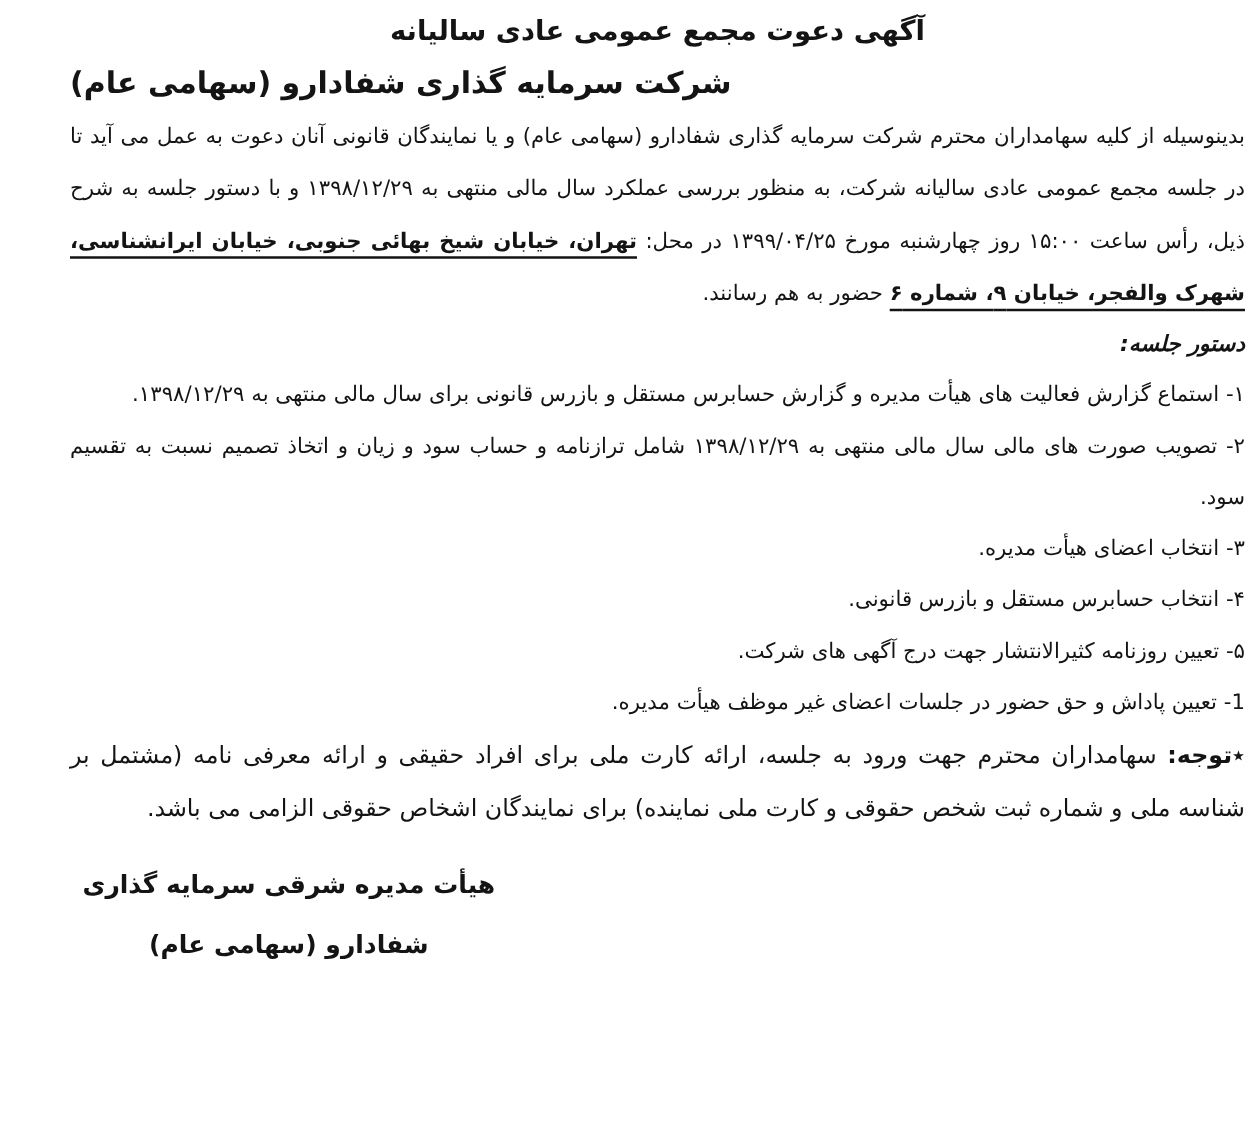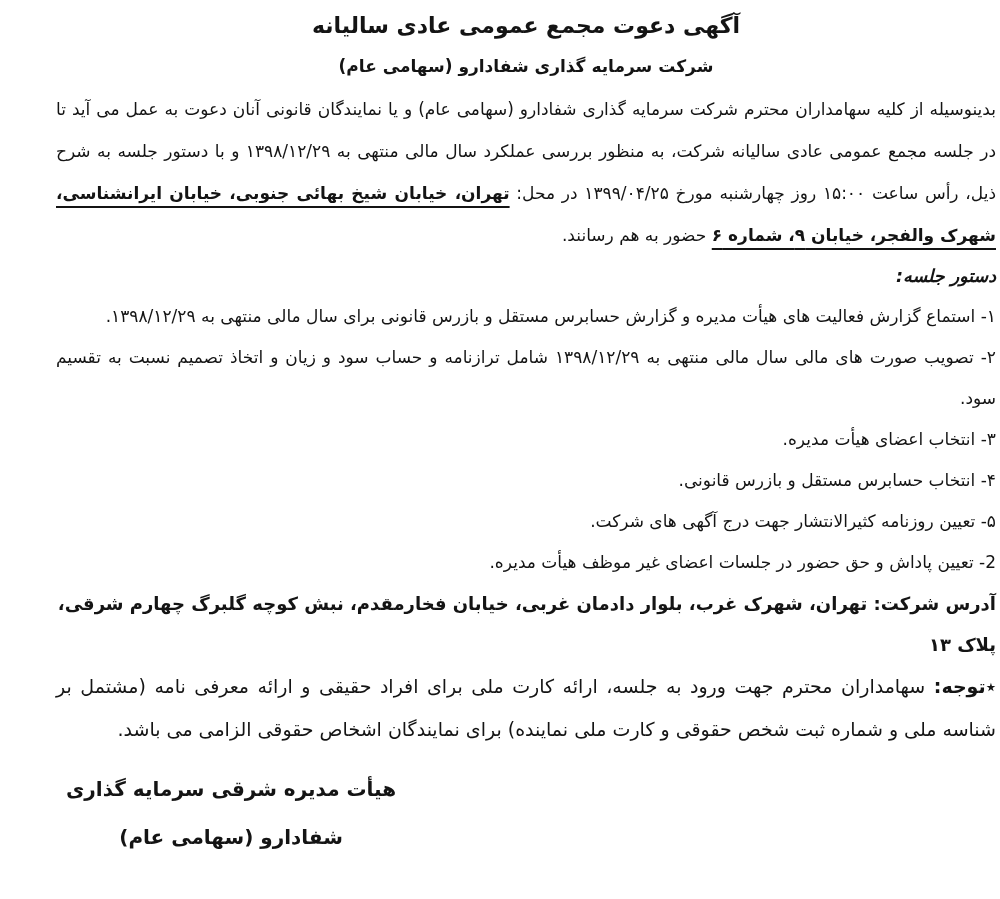--- a/index.html
+++ b/index.html
@@ -24,23 +24,23 @@
     margin-left: 18px;
   }
   .title-main {
     text-align: center;
     font-weight: bold;
     font-size: 22px;
     line-height: 40px;
     margin: 4px 0 0 0;
   }
   .title-sub {
-    text-align: center;
+    text-align: left;
     font-weight: bold;
-    font-size: 17px;
+    font-size: 24px;
     line-height: 40px;
     margin: 0;
   }
   .intro {
     font-size: 17px;
     line-height: 42px;
     text-align: justify;
     margin: 2px 0 0 0;
   }
   .location-underline {
@@ -98,24 +98,23 @@
   <p class="intro"><span>بدینوسیله از کلیه سهامداران محترم شرکت سرمایه گذاری شفادارو (سهامی عام) و یا نمایندگان قانونی آنان دعوت به عمل می آید تا در جلسه مجمع عمومی عادی سالیانه شرکت، به منظور بررسی عملکرد سال مالی منتهی به ۱۳۹۸/۱۲/۲۹ و با دستور جلسه به شرح ذیل، رأس ساعت ۱۵:۰۰ روز چهارشنبه مورخ ۱۳۹۹/۰۴/۲۵ در محل: </span><span class="location-underline">تهران، خیابان شیخ بهائی جنوبی، خیابان ایرانشناسی، شهرک والفجر، خیابان ۹، شماره ۶</span><span> حضور به هم رسانند.</span></p>
 
   <p class="agenda-heading">دستور جلسه:</p>
 
   <div>
     <div class="agenda-item">۱- استماع گزارش فعالیت های هیأت مدیره و گزارش حسابرس مستقل و بازرس قانونی برای سال مالی منتهی به ۱۳۹۸/۱۲/۲۹.</div>
     <div class="agenda-item">۲- تصویب صورت های مالی سال مالی منتهی به ۱۳۹۸/۱۲/۲۹ شامل ترازنامه و حساب سود و زیان و اتخاذ تصمیم نسبت به تقسیم سود.</div>
     <div class="agenda-item">۳- انتخاب اعضای هیأت مدیره.</div>
     <div class="agenda-item">۴- انتخاب حسابرس مستقل و بازرس قانونی.</div>
     <div class="agenda-item">۵- تعیین روزنامه کثیرالانتشار جهت درج آگهی های شرکت.</div>
-    <div class="agenda-item">2- تعیین پاداش و حق حضور در جلسات اعضای غیر موظف هیأت مدیره.</div>
+    <div class="agenda-item">1- تعیین پاداش و حق حضور در جلسات اعضای غیر موظف هیأت مدیره.</div>
   </div>
 
-  <div class="addr-line">آدرس شرکت: تهران، شهرک غرب، بلوار دادمان غربی، خیابان فخارمقدم، نبش کوچه گلبرگ چهارم شرقی، پلاک ۱۳</div>
 
   <p class="note"><span class="note-label">٭توجه:</span><span> سهامداران محترم جهت ورود به جلسه، ارائه کارت ملی برای افراد حقیقی و ارائه معرفی نامه (مشتمل بر شناسه ملی و شماره ثبت شخص حقوقی و کارت ملی نماینده) برای نمایندگان اشخاص حقوقی الزامی می باشد.</span></p>
 
   <div class="sig-wrap">
     <div class="signature">
       <div>هیأت مدیره شرقی سرمایه گذاری</div>
       <div>شفادارو (سهامی عام)</div>
     </div>
   </div>
 

